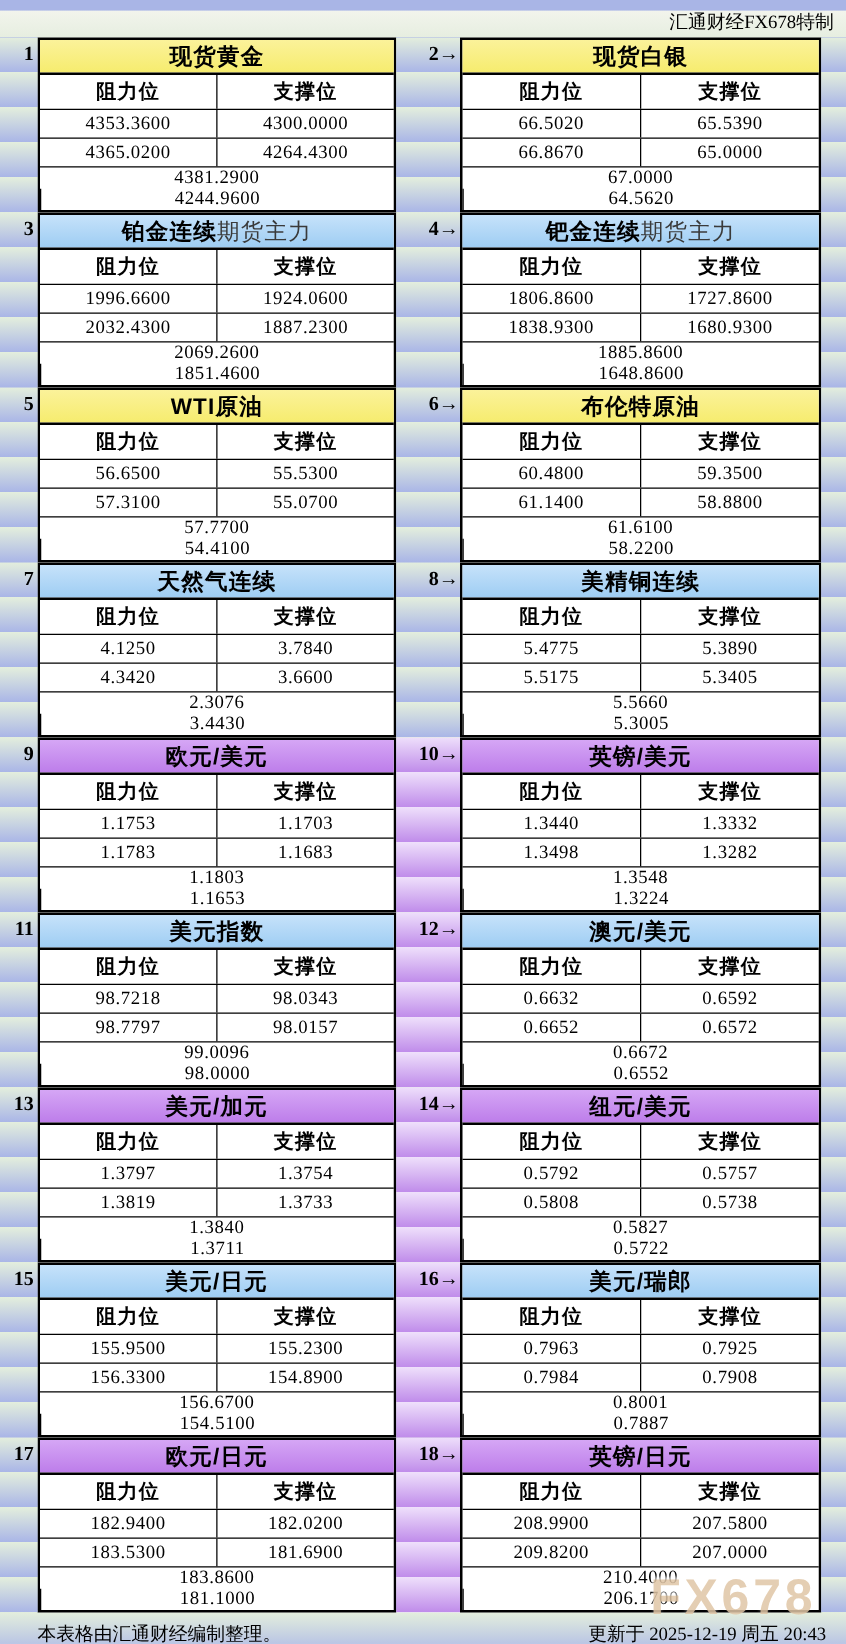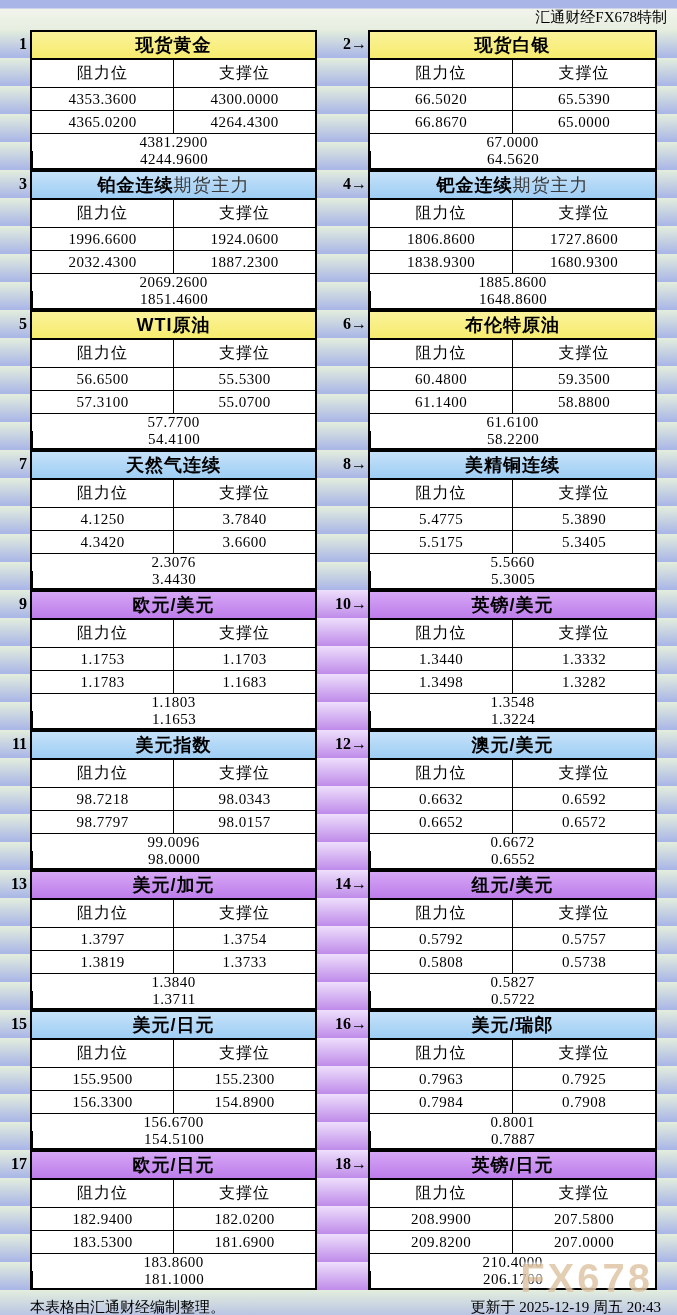--- a/index.html
+++ b/index.html
@@ -48,21 +48,21 @@
   }
   .ptitle .suffix{font-weight:normal;color:#3a3a3a;}
   .theme-yellow{background:linear-gradient(to bottom,#fbf29a,#f6ec6e);text-align:center;}
   .theme-blue{background:linear-gradient(to bottom,#c6e2fa,#9ecdf3);}
   .theme-purple{background:linear-gradient(to bottom,#d5a6f5,#bd7dea);}
   .pcells{flex:1;display:flex;border-bottom:1px solid #000;}
   .pcells:last-child{border-bottom:none;flex-direction:column;}
   .phead{flex:0 0 27px;}
   .pcell{flex:1;display:flex;align-items:center;justify-content:center;}
   .pcell + .pcell{border-left:1px solid #000;}
-  .phead .pcell{font-weight:normal;font-size:16px;letter-spacing:1px;}
+  .phead .pcell{font-weight:bold;font-size:16px;letter-spacing:1px;}
   .pval{font:15px "Liberation Serif","DejaVu Serif",serif;letter-spacing:0.5px;}
 
   
   .footer-bar{
     height:35px;
     background:linear-gradient(to bottom,#e3eedd,#a9b5e7);
     display:flex;align-items:center;justify-content:space-between;
     padding:0 16px 0 30px;box-sizing:border-box;
     font:15px "Liberation Serif","DejaVu Serif",serif;color:#000;
   }

